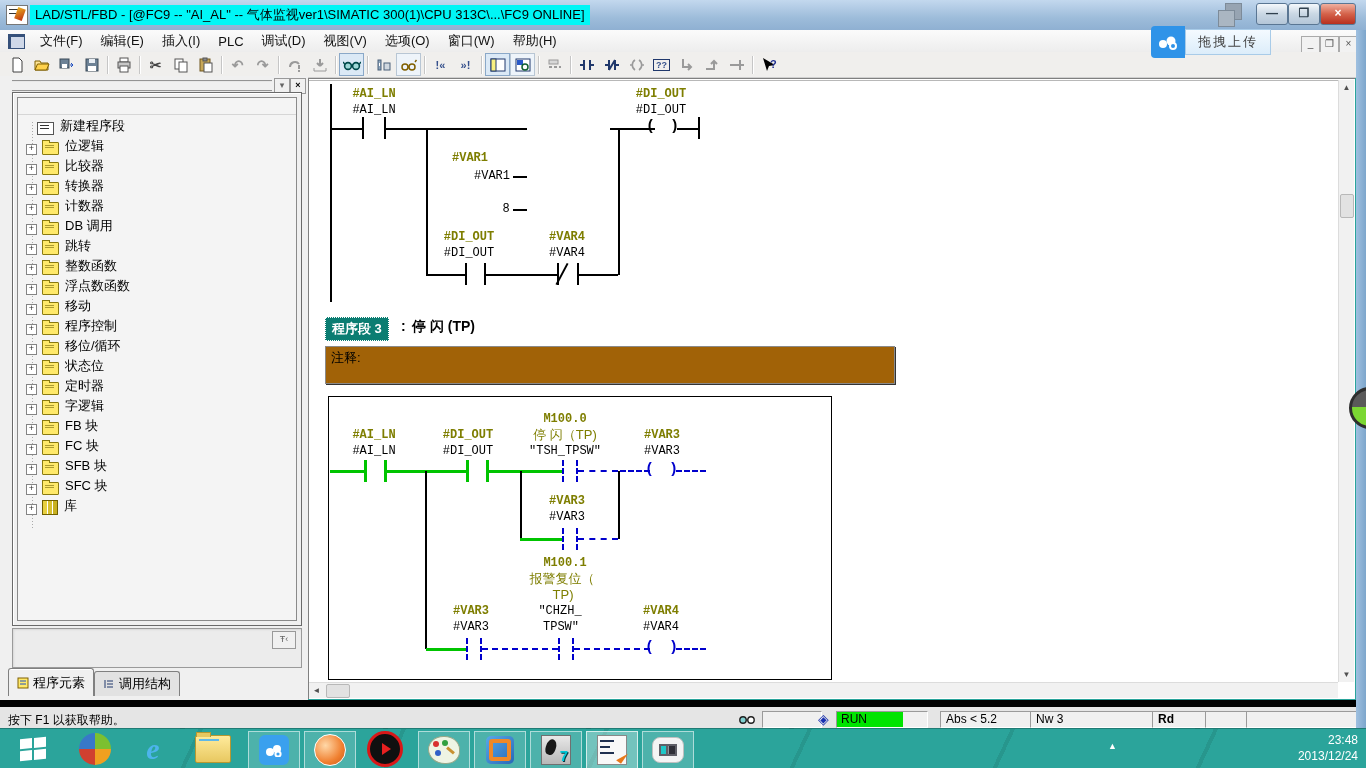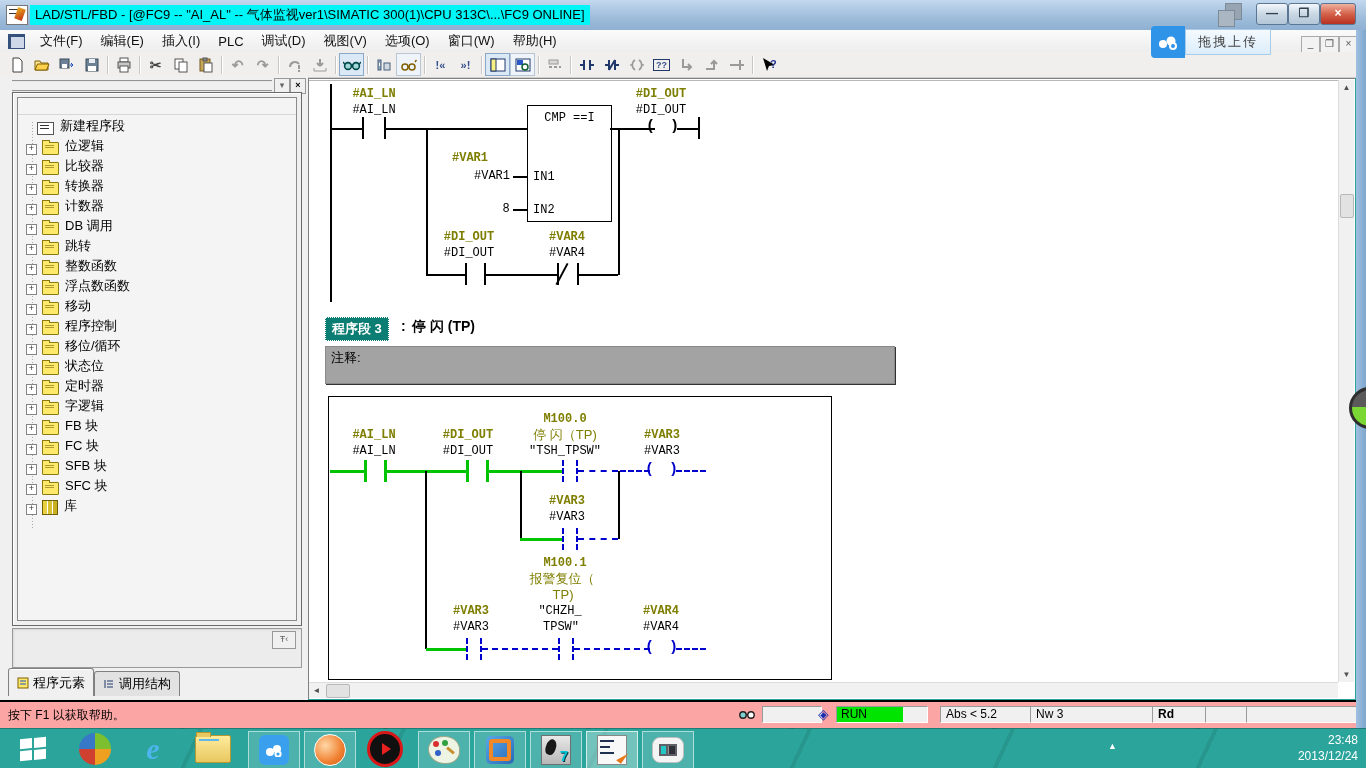--- a/index.html
+++ b/index.html
@@ -64,23 +64,23 @@
   .cbg{position:absolute;width:3px;height:22px;background:#00c400;}
   .cbd{position:absolute;width:0;height:22px;border-left:2px dashed #0000cc;}
   .lbl{position:absolute;transform:translateX(-50%);white-space:nowrap;line-height:13px;}
   .sym{color:#7e7e00;font-weight:bold;font-family:"Liberation Mono",monospace;font-size:12px;}
   .opr{color:#000;font-family:"Liberation Mono",monospace;font-size:12px;}
   .cmt{color:#7e7e00;font-size:13px;}
   .coil{position:absolute;transform:translateX(-50%);font-family:"Liberation Mono",monospace;font-size:15px;font-weight:bold;letter-spacing:3px;}
   .cmpbox{left:527px;top:105px;width:83px;height:115px;border:1px solid #000;background:#fff;}
   .net3box{left:328px;top:396px;width:502px;height:282px;border:1px solid #000;}
   .nethdr-chip{left:325px;top:317px;background:#0b7d72;color:#fff;font-size:13px;font-weight:bold;padding:2px 6px;border:1px dotted #fff;}
-  .comment-box{left:325px;top:346px;width:570px;height:38px;background:#a3a3a3;border:1px solid #8a8a8a;box-shadow:1px 1px 0 #333;font-size:13px;padding:2px 5px;box-sizing:border-box;}
-  
-  .statusbar{left:0;top:700px;width:1356px;height:26px;background:#fca5a5;border-top:2px solid #000000;}
+  .comment-box{left:325px;top:346px;width:570px;height:38px;background:#a16207;border:1px solid #8a8a8a;box-shadow:1px 1px 0 #333;font-size:13px;padding:2px 5px;box-sizing:border-box;}
+  
+  .statusbar{left:0;top:700px;width:1356px;height:26px;background:#e5e5e5;border-top:7px solid #000000;}
   .sf{position:absolute;top:4px;height:15px;border:1px solid;border-color:#9a9a9a #fff #fff #9a9a9a;background:#f0f0f0;font-size:12px;line-height:15px;padding:0 5px;color:#000;white-space:nowrap;}
   
   .taskbar{left:0;top:728px;width:1366px;height:40px;background:repeating-linear-gradient(115deg,#2ba49b 0 180px,#27968d 180px 184px);border-top:1px solid rgba(0,0,0,.25);}
   .tkitem{position:absolute;top:2px;width:50px;height:36px;display:flex;align-items:center;justify-content:center;}
   .tkitem.framed{border:1px solid rgba(255,255,255,.55);background:rgba(255,255,255,.16);}
   .tkitem.active{border:1px solid rgba(255,255,255,.7);background:rgba(255,255,255,.34);}
   .tray-ic{position:absolute;top:12px;color:#fff;font-size:12px;}
   .clock{position:absolute;right:8px;top:3px;color:#fff;font-size:12px;text-align:right;line-height:16px;}
   
   .edge-ball{left:1349px;top:387px;width:36px;height:36px;border-radius:50%;border:3px solid #2e2e2e;background:linear-gradient(#5a5a5a 0 46%,#7bd733 46% 100%);}
@@ -437,25 +437,20 @@
   <div class="abs editor"></div>
   <div class="abs" style="left:309px;top:80px;width:1029px;height:1px;background:#b8b8b8;"></div>
 
   <div class="abs wv" style="left:330px;top:84px;height:218px;"></div>
   <div class="abs wh" style="left:331px;top:128px;width:32px;"></div>
   <div class="cb" style="left:362px;top:117px;"></div>
   <div class="cb" style="left:384px;top:117px;"></div>
   <div class="abs wh" style="left:386px;top:128px;width:141px;"></div>
   <div class="abs wv" style="left:426px;top:128px;height:147px;"></div>
 
-  <div class="abs cmpbox">
-    <div class="lbl opr" style="left:50%;top:6px;">CMP ==I</div>
-    <div class="opr" style="position:absolute;left:5px;top:64px;">IN1</div>
-    <div class="opr" style="position:absolute;left:5px;top:97px;">IN2</div>
-  </div>
   <div class="abs wh" style="left:513px;top:176px;width:14px;"></div>
   <div class="abs wh" style="left:513px;top:209px;width:14px;"></div>
   <div class="abs wh" style="left:610px;top:128px;width:45px;"></div>
   <div class="abs wv" style="left:618px;top:128px;height:147px;"></div>
   <div class="coil" style="left:664px;top:118px;color:#000;">(&nbsp;)</div>
   <div class="abs wh" style="left:677px;top:128px;width:21px;"></div>
   <div class="cb" style="left:698px;top:117px;"></div>
 
   <div class="abs wh" style="left:426px;top:274px;width:40px;"></div>
   <div class="cb" style="left:465px;top:263px;"></div>

